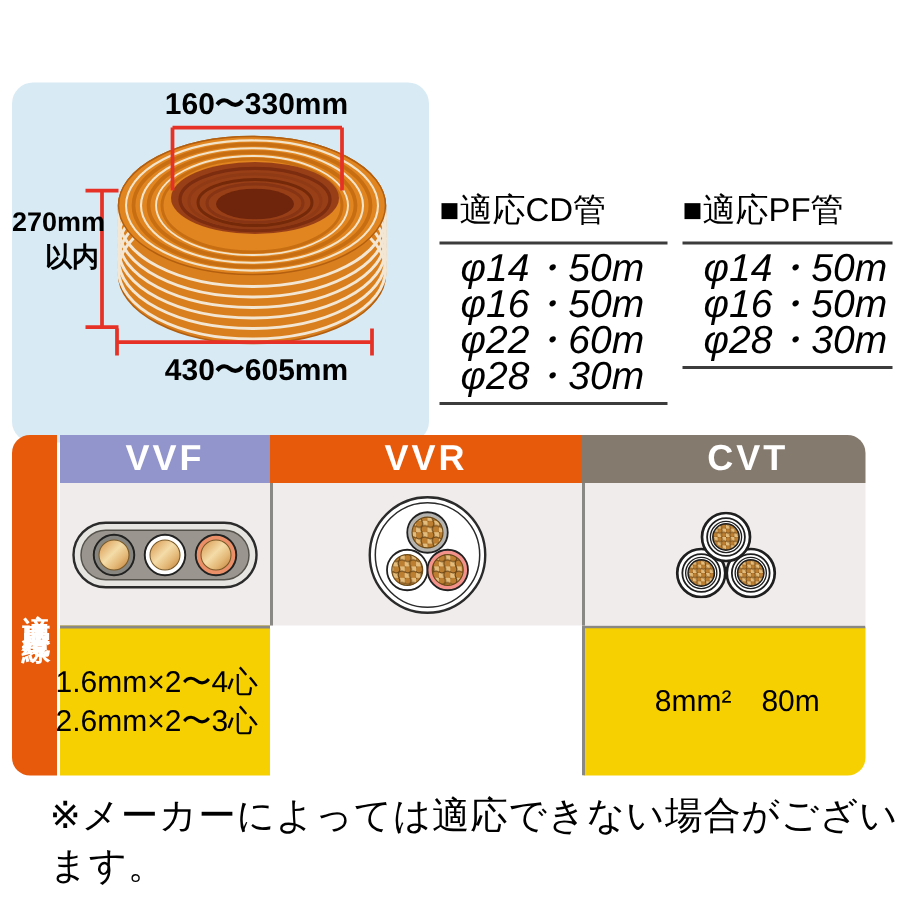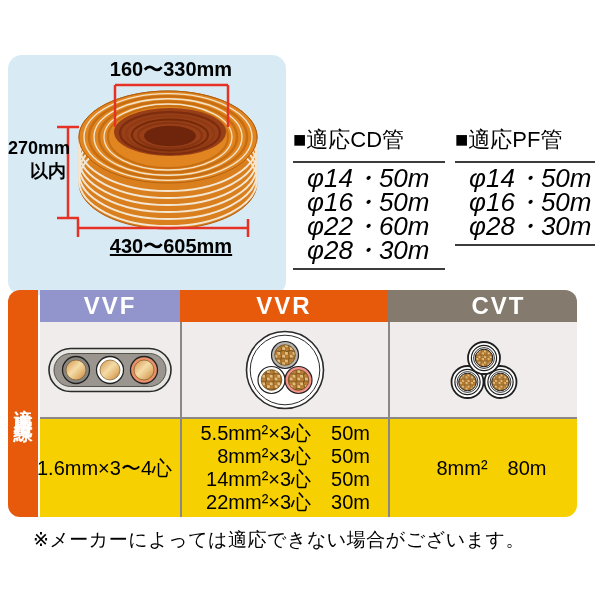--- a/index.html
+++ b/index.html
@@ -6,21 +6,21 @@
   .page { position:relative; width:600px; height:600px; background:#ffffff; overflow:hidden;
           font-family:"Liberation Sans","DejaVu Sans",sans-serif; color:#000; }
 
   
   .coil-panel { position:absolute; left:8px; top:55px; width:278px; height:240px;
                 background:#d8ebf4; border-radius:14px; }
   .coil-panel svg { position:absolute; left:0; top:0; }
   .dim { position:absolute; font-weight:bold; color:#000; }
   .dim-top    { left:88px; top:1px;  width:150px; text-align:center; font-size:20px; }
   .dim-left   { left:0px;  top:82px; width:58px;  text-align:right; font-size:18px; line-height:23px; }
-  .dim-bottom { left:78px; top:178px; width:170px; text-align:center; font-size:20px;text-decoration:underline; }
+  .dim-bottom { left:78px; top:178px; width:170px; text-align:center; font-size:20px; }
 
   
   .pipe-list { position:absolute; top:123px; }
   .pipe-list.cd { left:293px; width:152px; }
   .pipe-list.pf { left:455px; width:140px; }
   .pipe-title { font-size:22px; padding:2px 0 6px 0; border-bottom:2px solid #3c3c3c; white-space:nowrap; }
   .pipe-items { padding:3px 0 6px 14px; border-bottom:2px solid #3c3c3c; }
   .pipe-item  { font-size:26px; line-height:24px; white-space:nowrap;font-style:italic; }
 
   
@@ -39,21 +39,21 @@
   .col-image { height:95px; background:#efeceb; display:flex; align-items:center; justify-content:center; box-sizing:border-box; }
   .col-specs { height:100px; background:#f6d000; border-top:2px solid #8a8884; box-sizing:border-box;
                display:flex; flex-direction:column; justify-content:center; align-items:center; font-size:20px; }
   .col-vvr .col-image, .col-vvr .col-specs,
   .col-cvt .col-image, .col-cvt .col-specs { border-left:2px solid #8a8884; }
   .col-cvt .col-specs { border-radius:0 0 12px 0; }
   .col-vvf .spec-line { width:146px; text-align:left;  line-height:26px; white-space:pre; }
   .col-vvr .spec-line { width:170px; text-align:right; line-height:23px; white-space:pre; }
   .col-cvt .spec-line { width:126px; text-align:right; line-height:26px; white-space:pre; }
 
-  .footnote { position:absolute; left:33px; top:527px; font-size:19px; letter-spacing:0.5px; }
+  .footnote { position:absolute; left:33px; top:527px; font-size:25px; letter-spacing:0.5px; }
 </style>
 </head>
 <body>
 
 <div class="page">
 
   <div class="coil-panel">
     <svg width="278" height="208" viewBox="0 0 278 208">
 
       <path d="M71,82 A89,46 0 0 1 249,82 L249,128 A89,46 0 0 1 71,128 Z" fill="#d97f1e" stroke="#b35f10" stroke-width="1"></path>
@@ -148,21 +148,22 @@
             <circle cx="-34" cy="0" r="13.5" fill="#87857f" stroke="#222"></circle>
             <circle cx="-34" cy="0" r="10" fill="url(#cop)" stroke="#7a5a28" stroke-width="0.7"></circle>
             <circle cx="0" cy="0" r="13.5" fill="#ffffff" stroke="#222"></circle>
             <circle cx="0" cy="0" r="10" fill="url(#cop)" stroke="#7a5a28" stroke-width="0.7"></circle>
             <circle cx="34" cy="0" r="13.5" fill="#ea8f68" stroke="#222"></circle>
             <circle cx="34" cy="0" r="10" fill="url(#cop)" stroke="#7a5a28" stroke-width="0.7"></circle>
           </g>
         </svg>
       </div>
       <div class="col-specs">
-          <div class="spec-line">1.6mm×3〜4心</div>
+          <div class="spec-line">1.6mm×2〜4心</div>
+          <div class="spec-line">2.6mm×2〜3心</div>
         </div>
     </div>
 
     <div class="col col-vvr">
       <div class="col-header" style="background-color: rgb(231, 89, 11);">VVR</div>
       <div class="col-image">
         <svg width="80" height="80" viewBox="-40 -40 80 80">
           <defs>
             <pattern id="strands" patternUnits="userSpaceOnUse" width="7.6" height="7.6">
               <rect width="7.6" height="7.6" fill="#e3bc7c"></rect>
@@ -177,26 +178,20 @@
             <circle cx="-13.5" cy="10" r="13.5" fill="#ffffff"></circle>
             <circle cx="13.5" cy="10" r="13.5" fill="#f2928b"></circle>
           </g>
           <g stroke="#6b4a18" stroke-width="0.8">
             <circle cx="0" cy="-15" r="10.3" fill="url(#strands)"></circle>
             <circle cx="-13.5" cy="10" r="10.3" fill="url(#strands)"></circle>
             <circle cx="13.5" cy="10" r="10.3" fill="url(#strands)"></circle>
           </g>
         </svg>
       </div>
-      <div class="col-specs">
-          <div class="spec-line">5.5mm²×3心　50m</div>
-          <div class="spec-line">8mm²×3心　50m</div>
-          <div class="spec-line">14mm²×3心　50m</div>
-          <div class="spec-line">22mm²×3心　30m</div>
-        </div>
     </div>
 
     <div class="col col-cvt">
       <div class="col-header" style="background-color: rgb(133, 122, 110);">CVT</div>
       <div class="col-image">
         <svg width="68" height="58" viewBox="-34 -29 68 58">
           <defs>
             <pattern id="strands2" patternUnits="userSpaceOnUse" width="5.6" height="5.6">
               <rect width="5.6" height="5.6" fill="#e3bc7c"></rect>
               <circle cx="1.4" cy="1.4" r="1.8" fill="#bc7e30" stroke="#5c3a0e" stroke-width="0.5"></circle>

